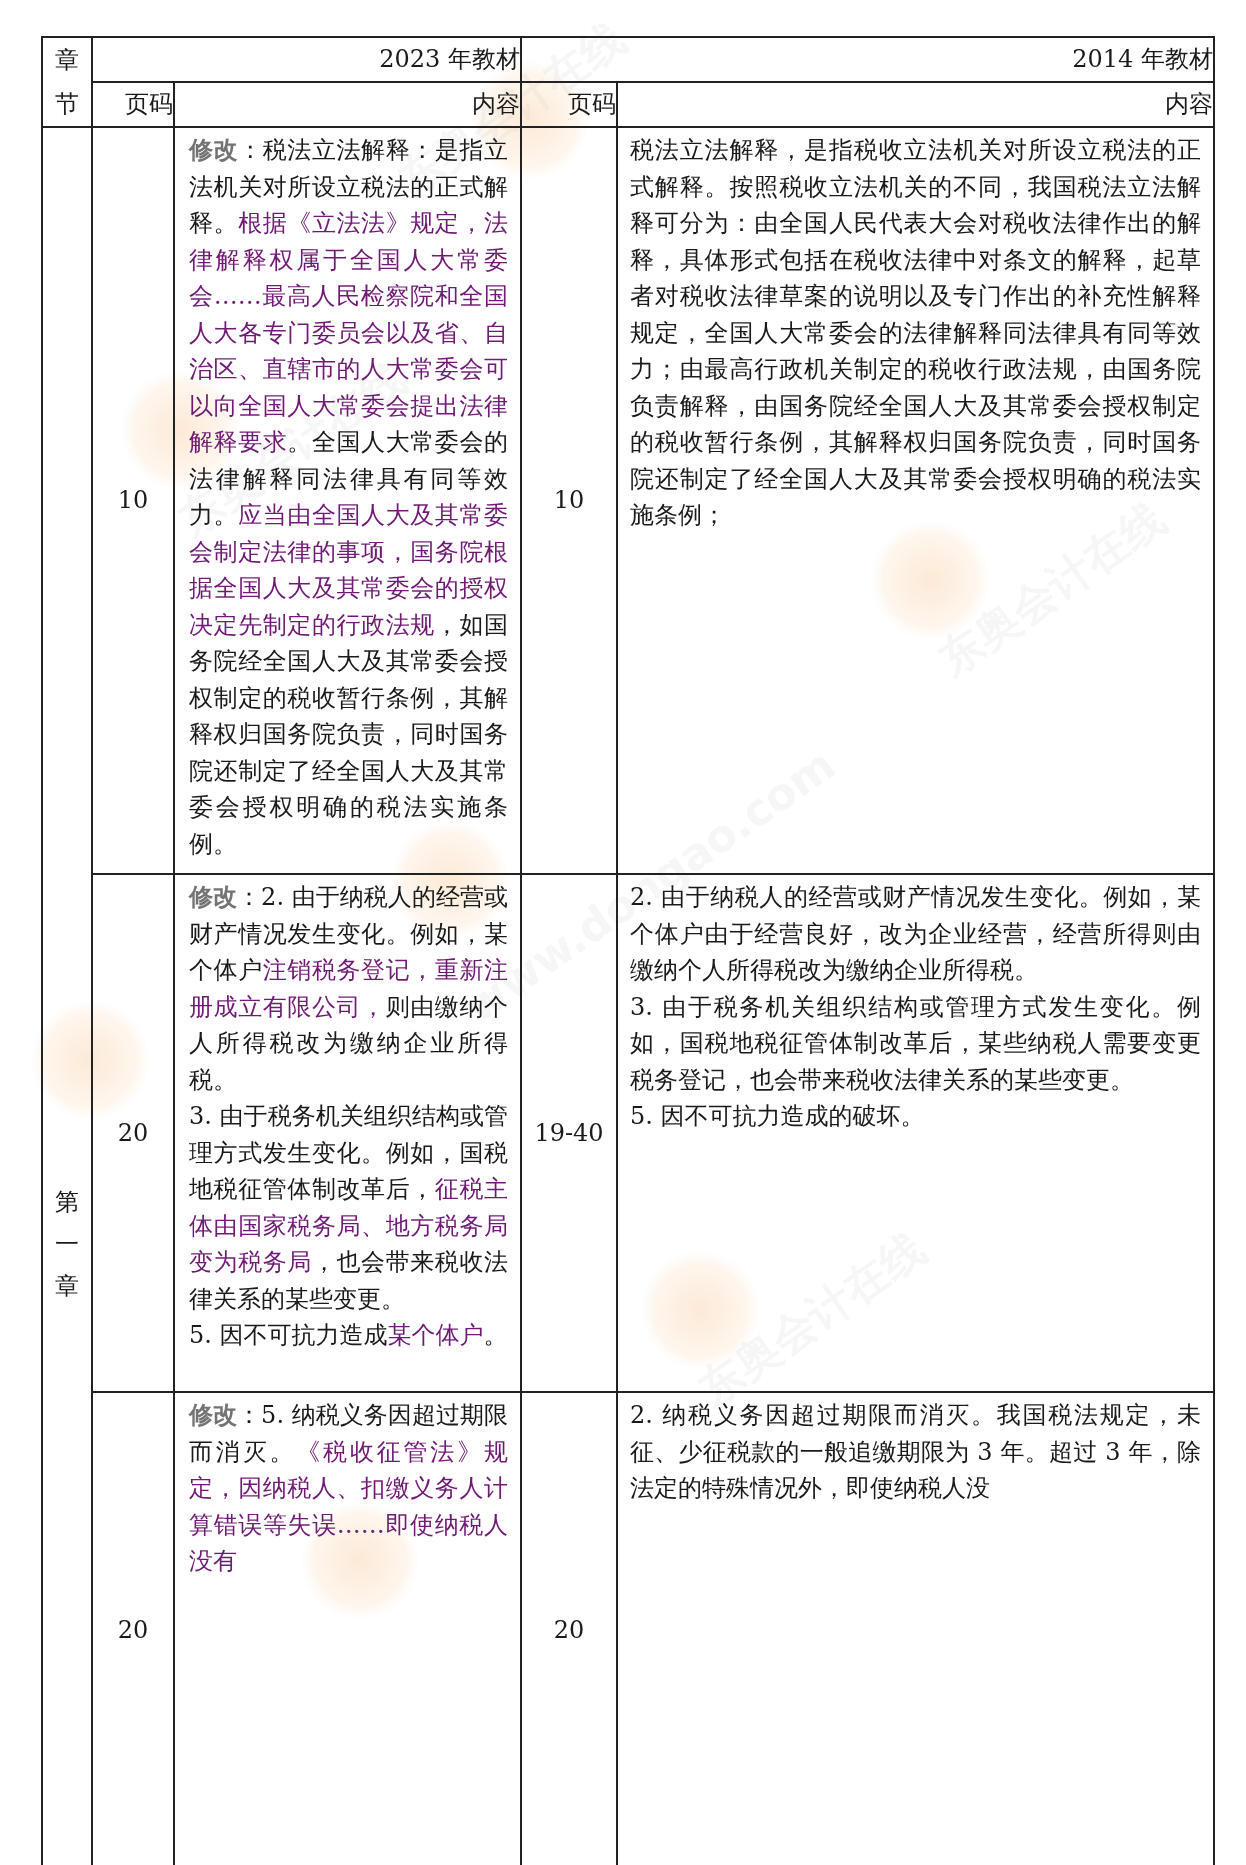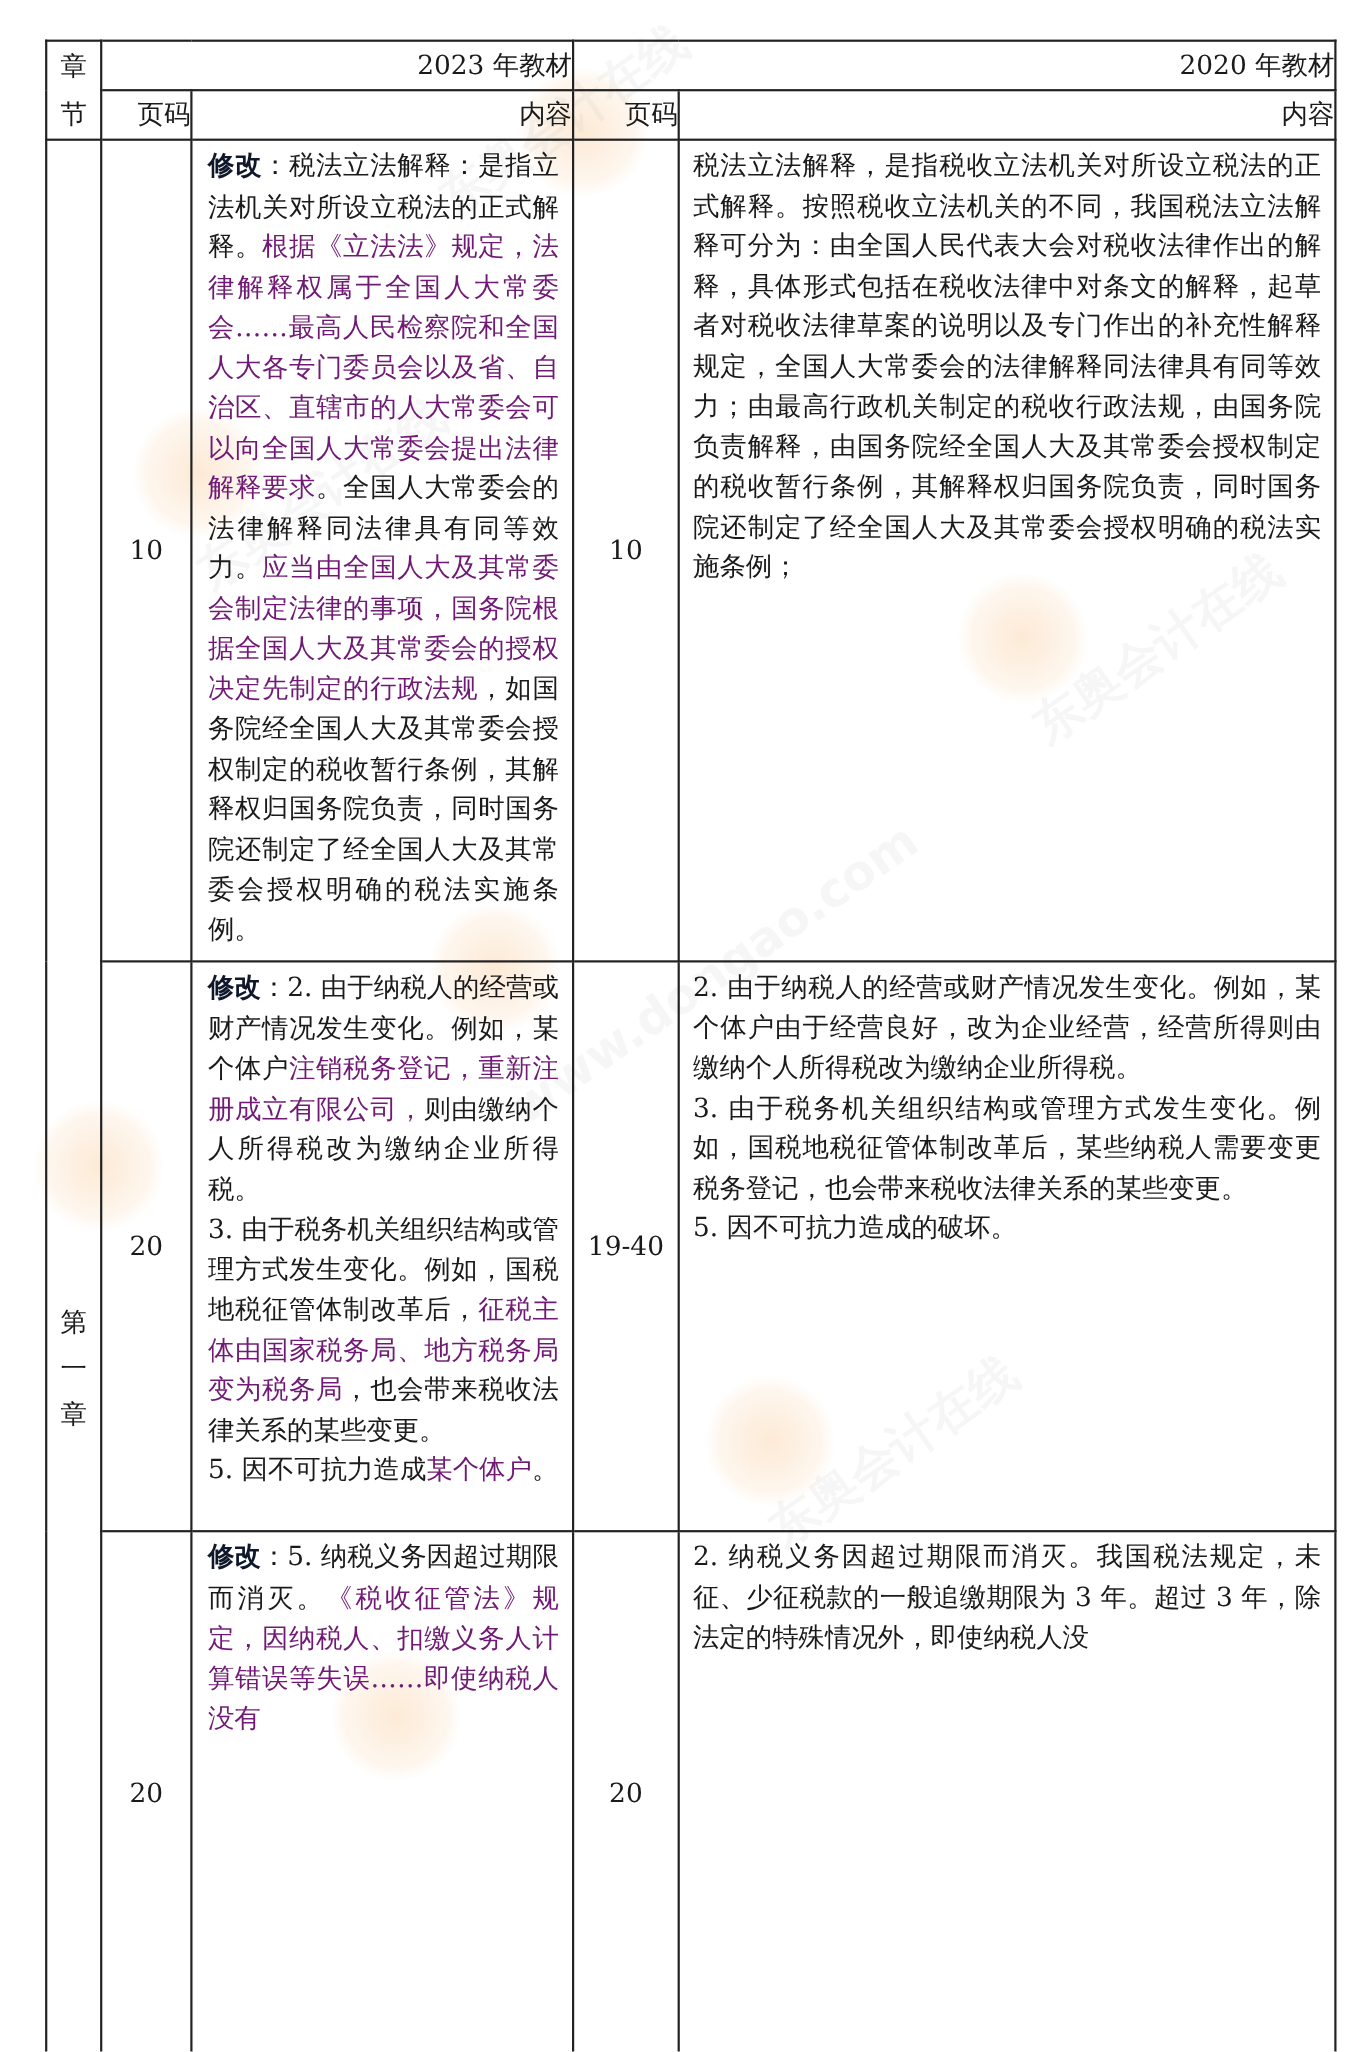--- a/index.html
+++ b/index.html
@@ -13,21 +13,21 @@
   table.cmp td { border: 2px solid #222; padding: 0; vertical-align: top; font-size: 24px; line-height: 36.5px; }
   .hdr { text-align: right; vertical-align: middle !important; height: 43px; line-height: 43px !important; }
   .chap-head { text-align: center; vertical-align: middle !important; line-height: 44px !important; }
   .chap-head span, .chap-body span { display: block; }
   .chap-body { text-align: center; vertical-align: bottom !important; padding-bottom: 0; }
   .chap-body .inner { padding-bottom: 560px; line-height: 42px; }
   .page { text-align: center; vertical-align: middle !important; }
   .content { padding: 4px 12px 0 12px !important; text-align: justify; }
   .content.new { padding-left: 14px !important; padding-right: 12px !important; }
   .red { color: #701a75; margin-top: 42px; }
-  .bold { font-weight: bold; color: #0f172a; font-family: Liberation Serif, serif; }
+  .bold { font-weight: bold; color: #737373; font-family: Liberation Serif, serif; }
   .row1 td { height: 741px; }
   .row2 td { height: 512px; border-radius: 11px; }
   .row3 td { height: 470px; }
 </style>
 </head>
 <body>
 
 <div class="wm-dot" style="left:470px;top:60px;"></div>
 <div class="watermark" style="left:380px;top:80px;"><span>东奥会计在线</span></div>
 <div class="wm-dot" style="left:120px;top:370px;"></div>
@@ -49,21 +49,21 @@
     <col style="width:96px">
     <col style="width:597px">
   </colgroup>
   <tbody>
       <tr>
     <td class="chap-head" rowspan="2">
       <span>章</span>
       <span>节</span>
     </td>
     <td class="hdr" colspan="2">2023 年教材</td>
-    <td class="hdr" colspan="2">2020 年教材</td>
+    <td class="hdr" colspan="2">2014 年教材</td>
   </tr>
   <tr>
     <td class="hdr">页码</td>
     <td class="hdr">内容</td>
     <td class="hdr">页码</td>
     <td class="hdr">内容</td>
   </tr>
 
   <tr class="row1">
     <td class="chap-body" rowspan="3">

